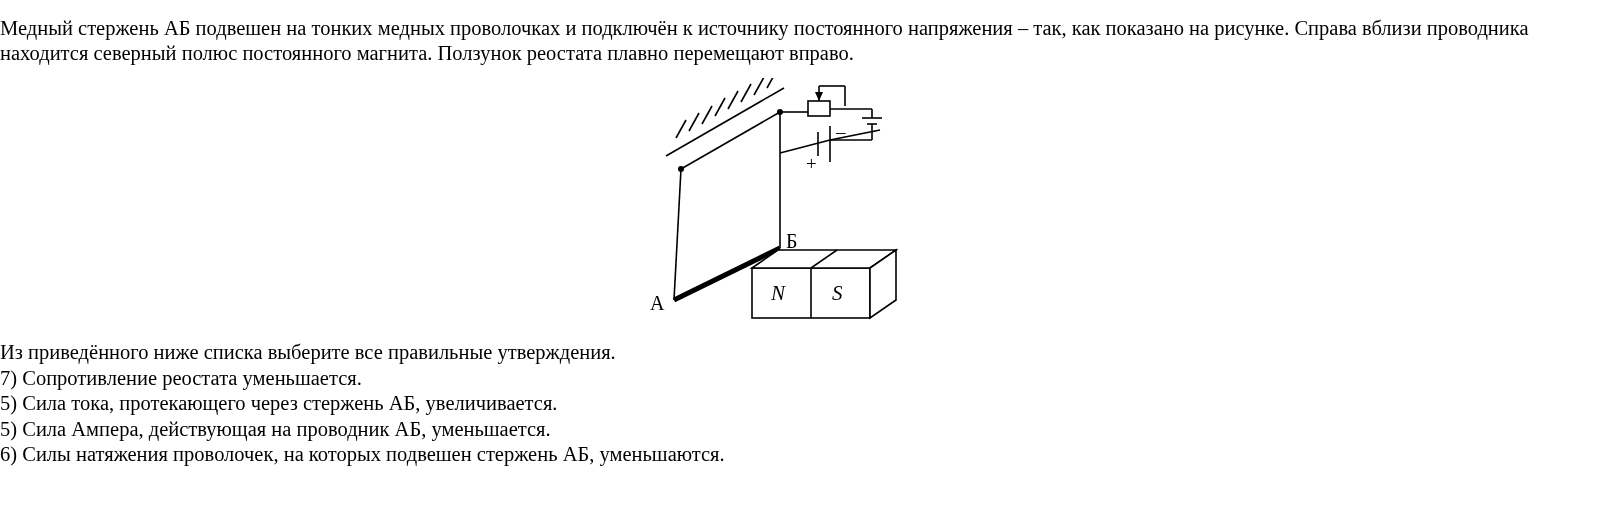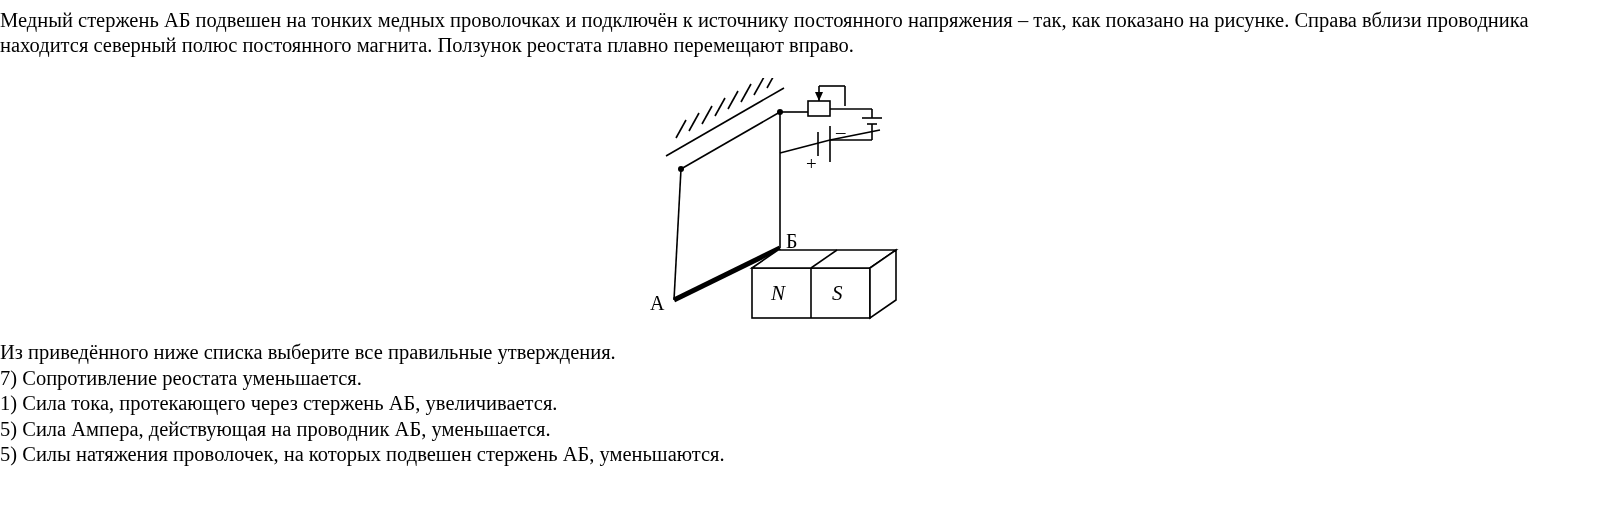--- a/index.html
+++ b/index.html
@@ -16,21 +16,21 @@
     position: relative;
   }
   .page {
     position: relative;
     width: 1601px;
     height: 506px;
   }
   .intro {
     position: absolute;
     left: 0px;
-    top: 8px;
+    top: 16px;
     width: 1601px;
     font-size: 20.5px;
     line-height: 25px;
     letter-spacing: 0px;
     white-space: pre-wrap;
   }
   .figure {
     position: absolute;
     left: 640px;
     top: 78px;
@@ -136,18 +136,18 @@
       <text x="131" y="222" font-family="Liberation Serif, serif" font-style="italic" font-size="21" fill="#000000">N</text>
       <text x="192" y="222" font-family="Liberation Serif, serif" font-style="italic" font-size="21" fill="#000000">S</text>
       <text x="166" y="92" font-family="Liberation Serif, serif" font-size="19" fill="#000000">+</text>
       <text x="196" y="60" font-family="Liberation Serif, serif" font-size="19" fill="#000000">–</text>
     </svg>
   </div>
 
   <div class="question">
     <span class="qline">Из приведённого ниже списка выберите все правильные утверждения.</span>
     <span class="opt">7) Сопротивление реостата уменьшается.</span>
-    <span class="opt">1) Сила тока, протекающего через стержень АБ, увеличивается.</span>
+    <span class="opt">5) Сила тока, протекающего через стержень АБ, увеличивается.</span>
     <span class="opt">5) Сила Ампера, действующая на проводник АБ, уменьшается.</span>
-    <span class="opt">5) Силы натяжения проволочек, на которых подвешен стержень АБ, уменьшаются.</span>
+    <span class="opt">6) Силы натяжения проволочек, на которых подвешен стержень АБ, уменьшаются.</span>
   </div>
 
 </div>
 
 </body></html>

